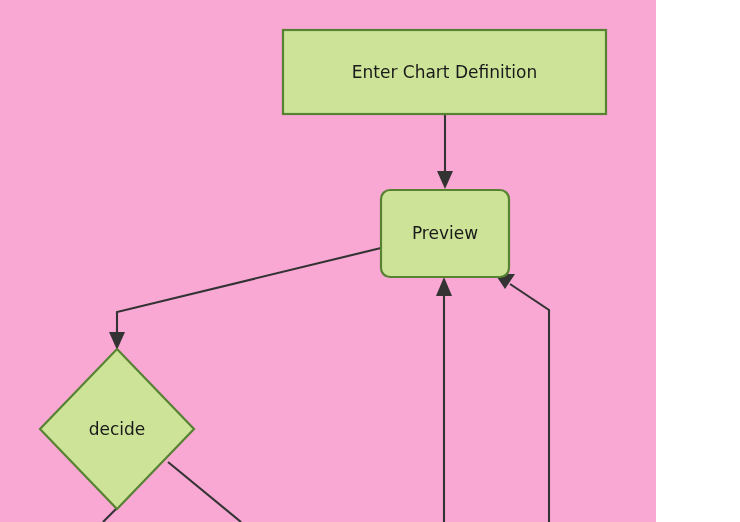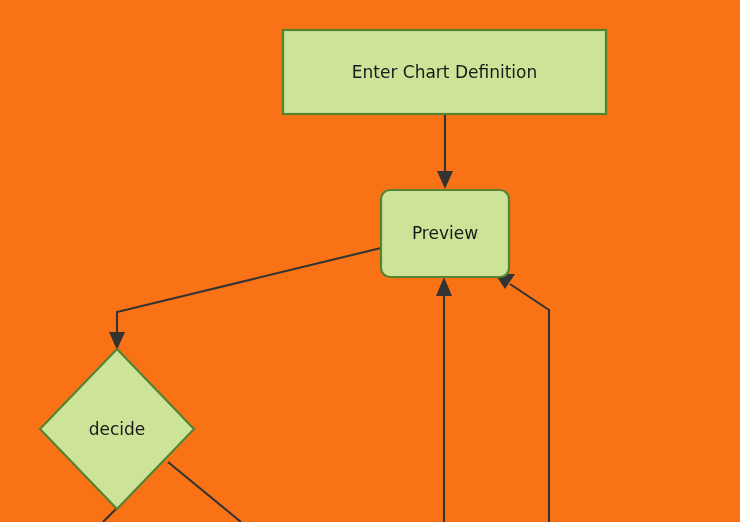--- a/index.html
+++ b/index.html
@@ -2,23 +2,23 @@
 <html><head>
 <meta charset="utf-8">
 <style>
   html, body {
     margin: 0;
     padding: 0;
     background: #ffffff;
   }
   #canvas {
     position: relative;
-    width: 740px;
+    width: 656px;
     height: 522px;
-    background: #f97316;
+    background: #f9a8d4;
     overflow: hidden;
     font-family: "DejaVu Sans", sans-serif;
   }
   svg.flow {
     position: absolute;
     top: 0;
     left: 0;
     width: 740px;
     height: 522px;
   }

